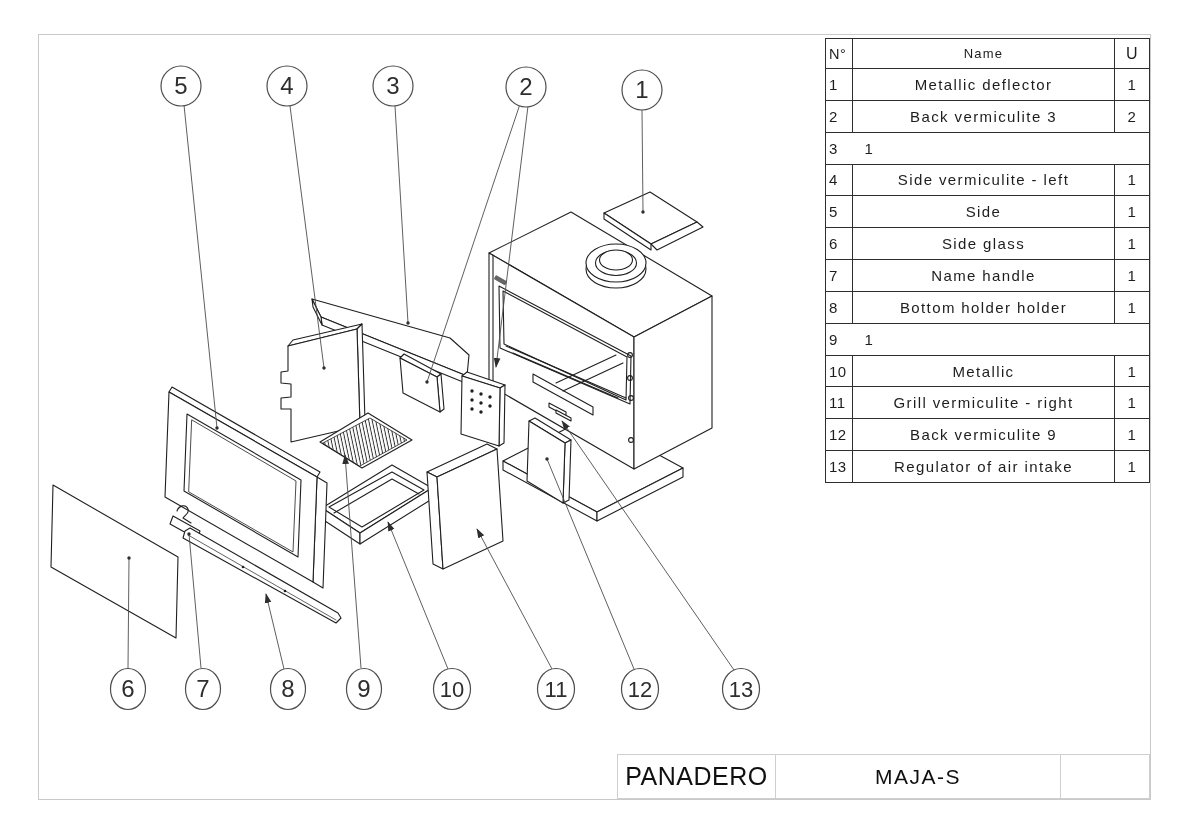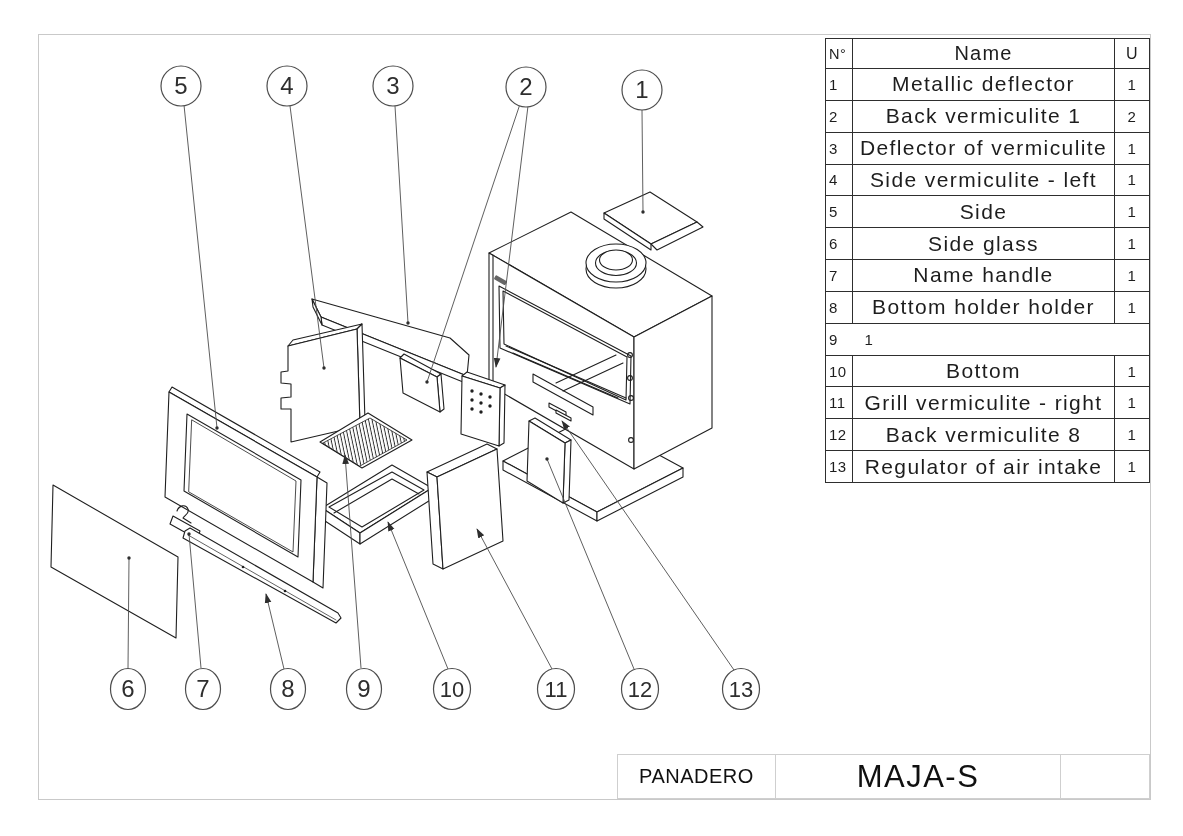--- a/index.html
+++ b/index.html
@@ -13,36 +13,36 @@
   .pt{position:absolute;left:825px;top:38px;width:323px;height:443px;
       border:1px solid #2e2e2e;display:flex;flex-direction:column;
       color:#1d1d1d;background:#fff;}
   .pt-row{display:flex;flex:1;border-bottom:1px solid #2e2e2e;}
   .pt-row:last-child{border-bottom:none;}
   .pt-row.header{flex:0 0 29px;}
   .c-num{flex:0 0 23px;display:flex;align-items:center;padding-left:3px;
          font-size:15px;letter-spacing:.5px;}
   .c-name{flex:1;display:flex;align-items:center;justify-content:center;
           border-left:1px solid #2e2e2e;border-right:1px solid #2e2e2e;
-          font-size:21px;letter-spacing:1.4px;text-align:center;}
+          font-size:15px;letter-spacing:1.4px;text-align:center;}
   .c-unit{flex:0 0 34px;display:flex;align-items:center;justify-content:center;
           font-size:15px;letter-spacing:.5px;}
-  .pt-row.header .c-name{font-size:20px;letter-spacing:1.2px;}
+  .pt-row.header .c-name{font-size:13px;letter-spacing:1.2px;}
   .pt-row.header .c-num{font-size:14.5px;}
   .pt-row.header .c-unit{font-size:16px;}
 
   
   .tb{position:absolute;left:617px;top:754px;width:533px;height:45px;
       display:flex;border:1px solid #cfcfcf;box-sizing:border-box;
       color:#101010;background:#fff;}
   .tb-cell{display:flex;align-items:center;justify-content:center;}
   .tb-brand{flex:0 0 157px;border-right:1px solid #cfcfcf;
-            font-size:20px;letter-spacing:.5px;}
+            font-size:25px;letter-spacing:.5px;}
   .tb-model{flex:0 0 284px;border-right:1px solid #cfcfcf;
-            font-size:31px;letter-spacing:1.5px;}
+            font-size:21px;letter-spacing:1.5px;}
   .tb-extra{flex:1;}
 </style>
 </head>
 <body>
 
 <div class="sheet">
   <div class="frame"></div>
 
   <svg class="diagram" viewBox="0 0 1183 836">
     <defs>
@@ -273,26 +273,25 @@
       <div class="c-name">Name</div>
       <div class="c-unit">U</div>
     </div>
     <div class="pt-row">
       <div class="c-num">1</div>
       <div class="c-name">Metallic deflector</div>
       <div class="c-unit">1</div>
     </div>
     <div class="pt-row">
       <div class="c-num">2</div>
-      <div class="c-name">Back vermiculite 1</div>
+      <div class="c-name">Back vermiculite 3</div>
       <div class="c-unit">2</div>
     </div>
     <div class="pt-row">
       <div class="c-num">3</div>
-      <div class="c-name">Deflector of vermiculite</div>
       <div class="c-unit">1</div>
     </div>
     <div class="pt-row">
       <div class="c-num">4</div>
       <div class="c-name">Side vermiculite - left</div>
       <div class="c-unit">1</div>
     </div>
     <div class="pt-row">
       <div class="c-num">5</div>
       <div class="c-name">Side</div>
@@ -312,31 +311,31 @@
       <div class="c-num">8</div>
       <div class="c-name">Bottom holder holder</div>
       <div class="c-unit">1</div>
     </div>
     <div class="pt-row">
       <div class="c-num">9</div>
       <div class="c-unit">1</div>
     </div>
     <div class="pt-row">
       <div class="c-num">10</div>
-      <div class="c-name">Bottom</div>
+      <div class="c-name">Metallic</div>
       <div class="c-unit">1</div>
     </div>
     <div class="pt-row">
       <div class="c-num">11</div>
       <div class="c-name">Grill vermiculite - right</div>
       <div class="c-unit">1</div>
     </div>
     <div class="pt-row">
       <div class="c-num">12</div>
-      <div class="c-name">Back vermiculite 8</div>
+      <div class="c-name">Back vermiculite 9</div>
       <div class="c-unit">1</div>
     </div>
     <div class="pt-row">
       <div class="c-num">13</div>
       <div class="c-name">Regulator of air intake</div>
       <div class="c-unit">1</div>
     </div>
   </div>
 
   <div class="tb">

